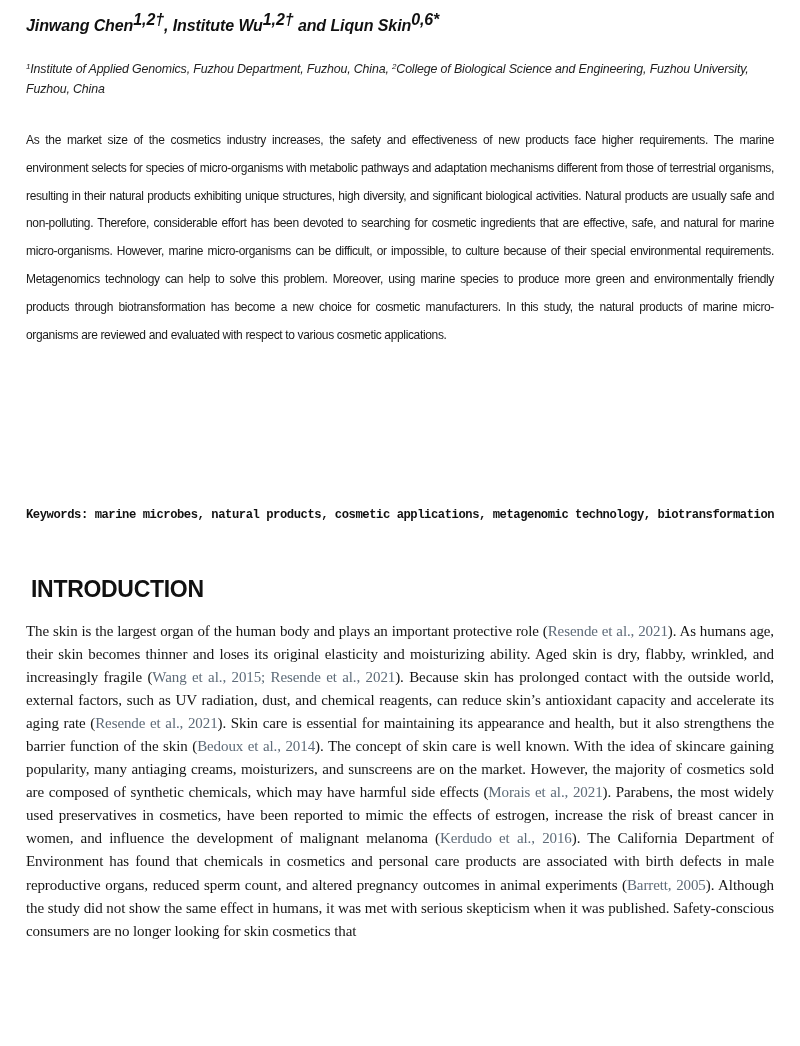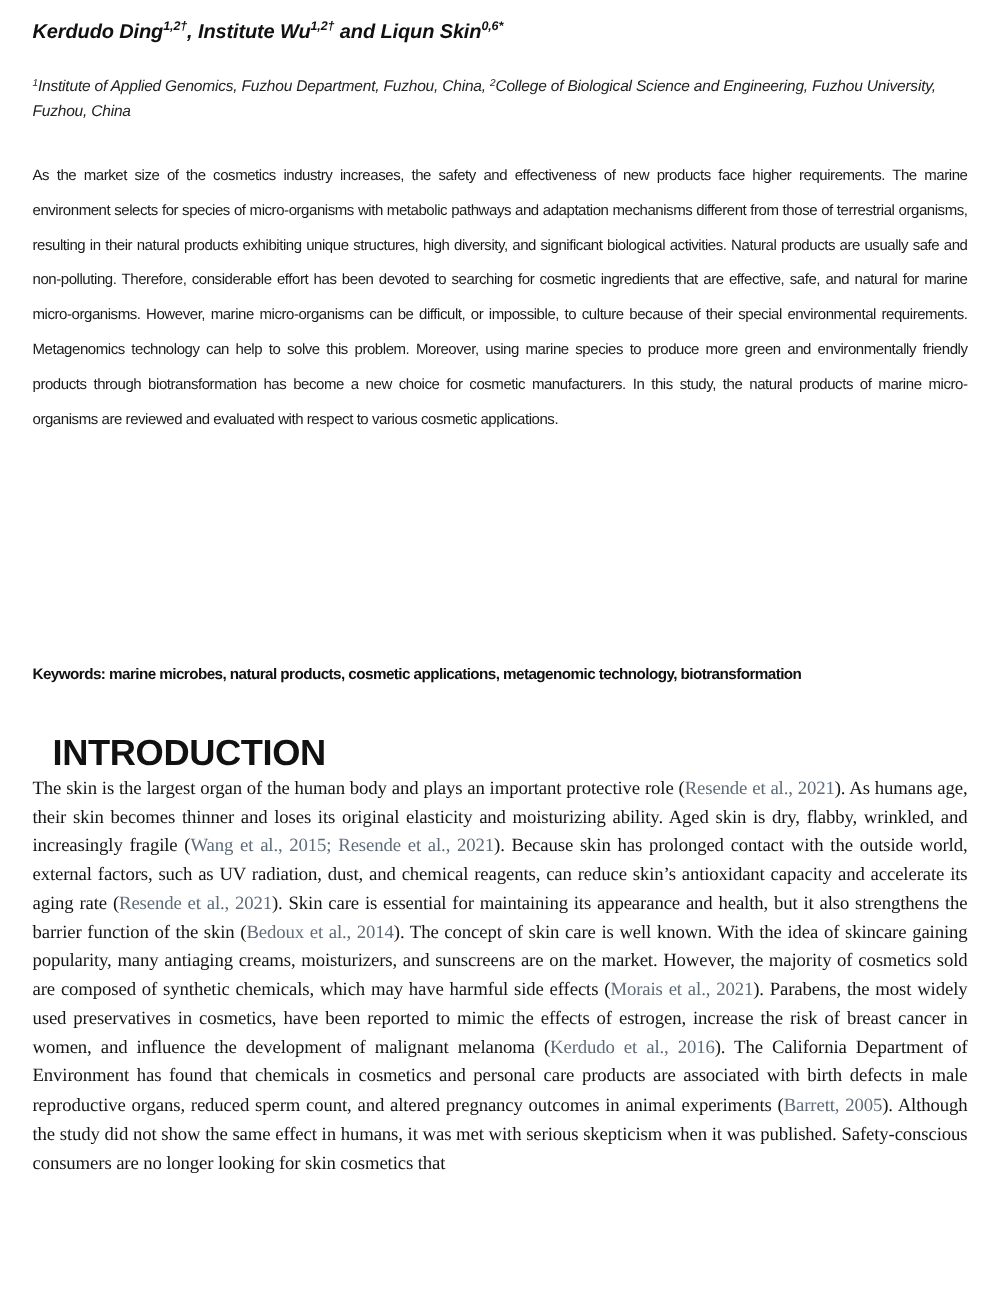--- a/index.html
+++ b/index.html
@@ -25,21 +25,21 @@
     top: 17px;
     left: 0;
     font-family: "Liberation Sans", sans-serif;
     font-style: italic;
     font-weight: bold;
     font-size: 16px;
     white-space: nowrap;
     letter-spacing: -0.1px;
   }
   .authors sup {
-    font-size: 10px;
+    font-size: 16px;
     vertical-align: 6px;
     line-height: 0;
   }
   .affiliations {
     position: absolute;
     top: 59px;
     left: 0;
     width: 748px;
     font-family: "Liberation Sans", sans-serif;
     font-style: italic;
@@ -64,36 +64,35 @@
     text-align: justify;
     letter-spacing: -0.35px;
     color: #1a1a1a;
     margin: 0;
   }
   .keywords {
     position: absolute;
     top: 508px;
     left: 0;
     width: 760px;
-    font-family: Liberation Sans, sans-serif;
+    font-family: Liberation Mono, monospace;
     font-weight: bold;
     font-size: 12.2px;
     letter-spacing: -0.45px;
     white-space: nowrap;
     color: #111111;
-    margin-top: 24px;
   }
   .section-heading {
     position: absolute;
     top: 571px;
     left: 0;
-    margin: 16px;
+    margin: 5px;
     font-family: "Liberation Sans", sans-serif;
     font-weight: bold;
-    font-size: 29px;
+    font-size: 23px;
     letter-spacing: -0.3px;
     color: #111111;
     text-align: center;
   }
   .body-text {
     position: absolute;
     top: 620px;
     left: 0;
     width: 748px;
     margin: 0;
@@ -107,21 +106,21 @@
   .cite {
     color: #5e6b78;
   }
 </style>
 </head>
 <body>
 
 <div class="page">
 
   <div class="authors">
-    <span>Kerdudo Ding</span><sup>1,2†</sup><span>, </span><span>Institute Wu</span><sup>1,2†</sup><span> and </span><span>Liqun Skin</span><sup>0,6*</sup>
+    <span>Jinwang Chen</span><sup>1,2†</sup><span>, </span><span>Institute Wu</span><sup>1,2†</sup><span> and </span><span>Liqun Skin</span><sup>0,6*</sup>
   </div>
 
   <div class="affiliations">
     <sup>1</sup><span>Institute of Applied Genomics, Fuzhou Department, Fuzhou, China, </span><sup>2</sup><span>College of Biological Science and Engineering, Fuzhou University, Fuzhou, China</span>
   </div>
 
   <p class="abstract">As the market size of the cosmetics industry increases, the safety and effectiveness of new products face higher requirements. The marine environment selects for species of micro-organisms with metabolic pathways and adaptation mechanisms different from those of terrestrial organisms, resulting in their natural products exhibiting unique structures, high diversity, and significant biological activities. Natural products are usually safe and non-polluting. Therefore, considerable effort has been devoted to searching for cosmetic ingredients that are effective, safe, and natural for marine micro-organisms. However, marine micro-organisms can be difficult, or impossible, to culture because of their special environmental requirements. Metagenomics technology can help to solve this problem. Moreover, using marine species to produce more green and environmentally friendly products through biotransformation has become a new choice for cosmetic manufacturers. In this study, the natural products of marine micro-organisms are reviewed and evaluated with respect to various cosmetic applications.</p>
 
   <div class="keywords">
     <span>Keywords:</span><span> marine microbes, natural products, cosmetic applications, metagenomic technology, biotransformation</span>

